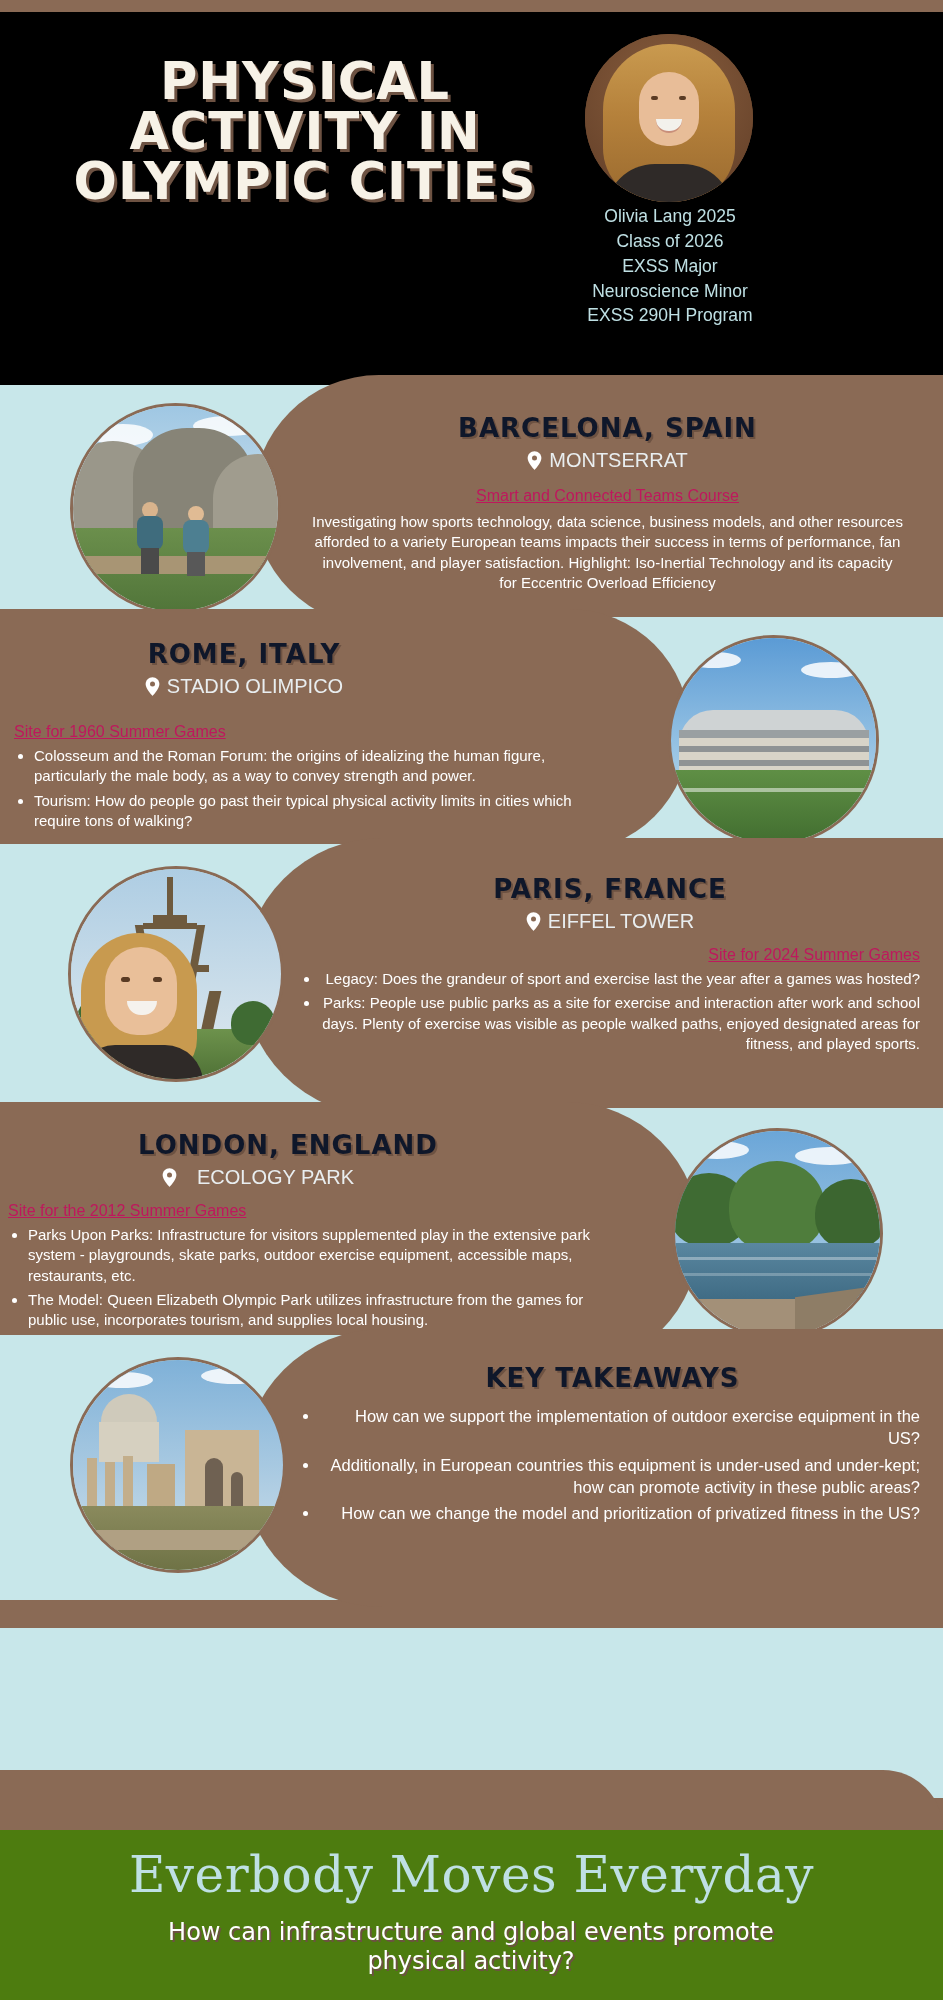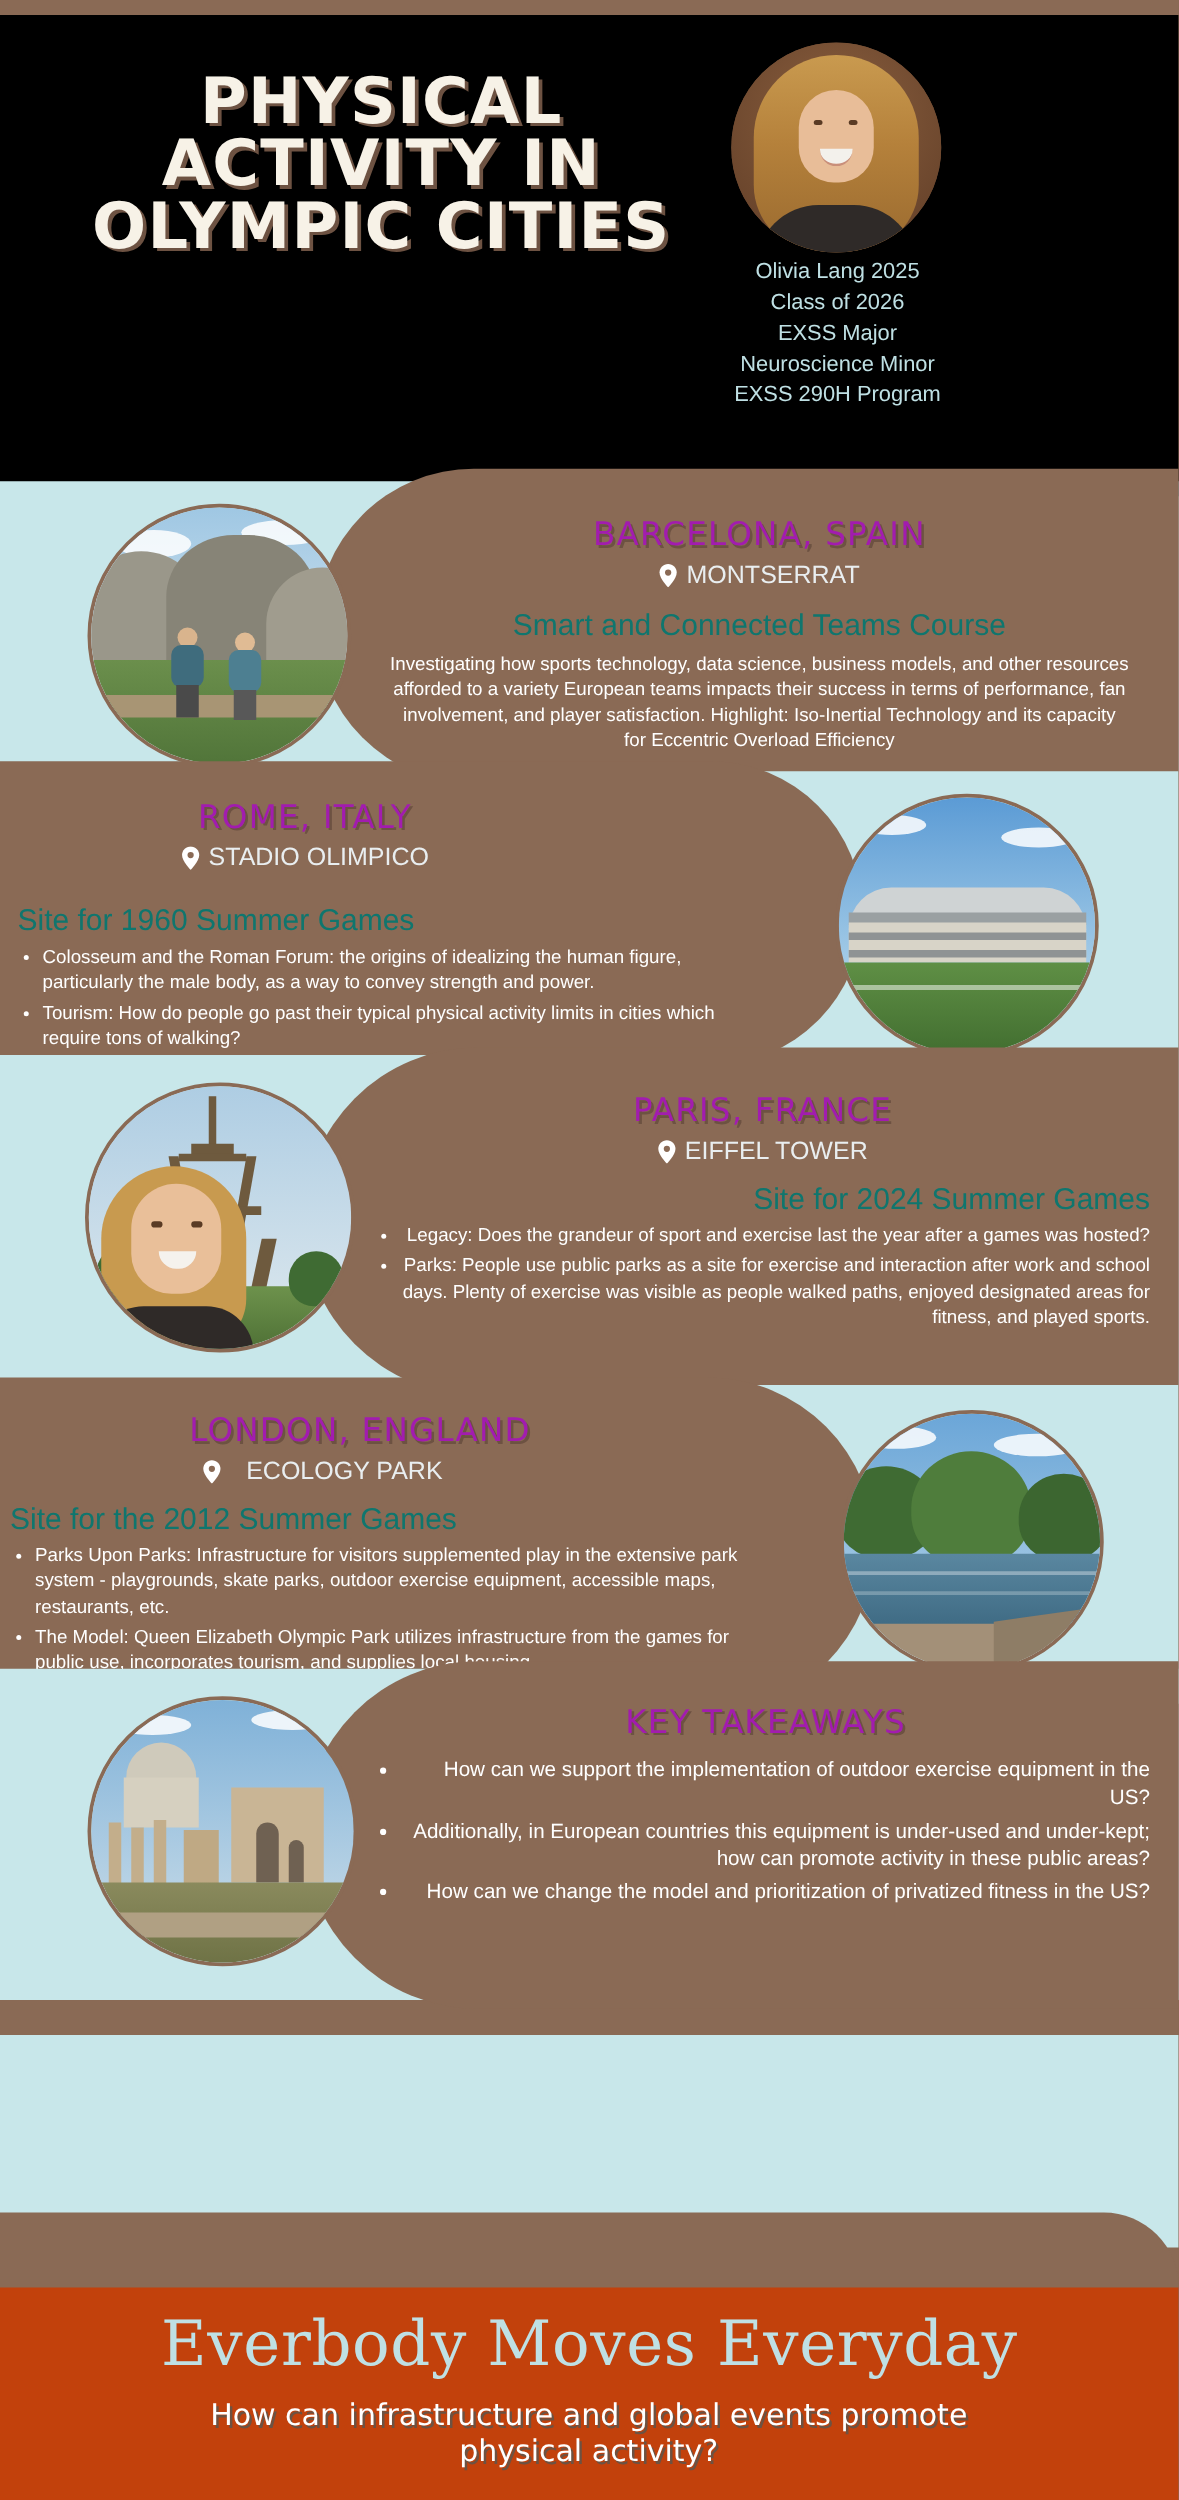--- a/index.html
+++ b/index.html
@@ -132,38 +132,39 @@
 
   .photo {
     position: absolute;
     border-radius: 50%;
     overflow: hidden;
     border: 3px solid #8a6a55;
   }
 
   .sec-title {
     font-family: "DejaVu Sans", sans-serif;
-    font-weight: normal;
+    font-weight: bold;
     font-size: 26px;
     letter-spacing: 1px;
-    color: #a21caf;
+    color: #0f172a;
     text-transform: uppercase;
     text-shadow: 2px 2px 0 #6d5242;
   }
   .loc {
     font-size: 20px;
     color: #e9eef0;
     display: flex;
     align-items: center;
     gap: 7px;
   }
   .subhead {
-    font-size: 24px;
-    color: #0f766e;
+    font-size: 16px;
+    color: #be185d;
     line-height: 1.25;
+    text-decoration: underline;
   }
   .body-text {
     font-size: 15px;
     line-height: 1.35;
     color: #ffffff;
   }
   ul.body-text {
     margin: 4px 0 0 0;
     padding-left: 20px;
   }
@@ -172,21 +173,21 @@
   .align-c { text-align: center; }
   .align-l { text-align: left; }
 
   
   .footer {
     position: absolute;
     left: 0;
     bottom: 0;
     width: 943px;
     height: 170px;
-    background: #c2410c;
+    background: #4d7c0f;
   }
   .footer-curve {
     position: absolute;
     left: 0;
     bottom: 170px;
     width: 943px;
     height: 60px;
     background: #8a6a55;
     border-top-right-radius: 260px;
   }

